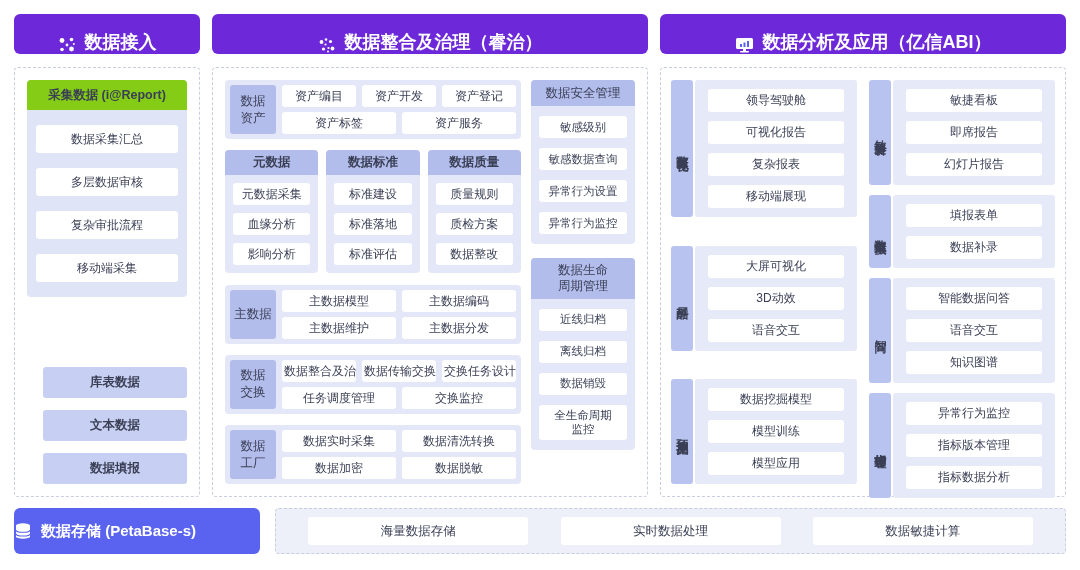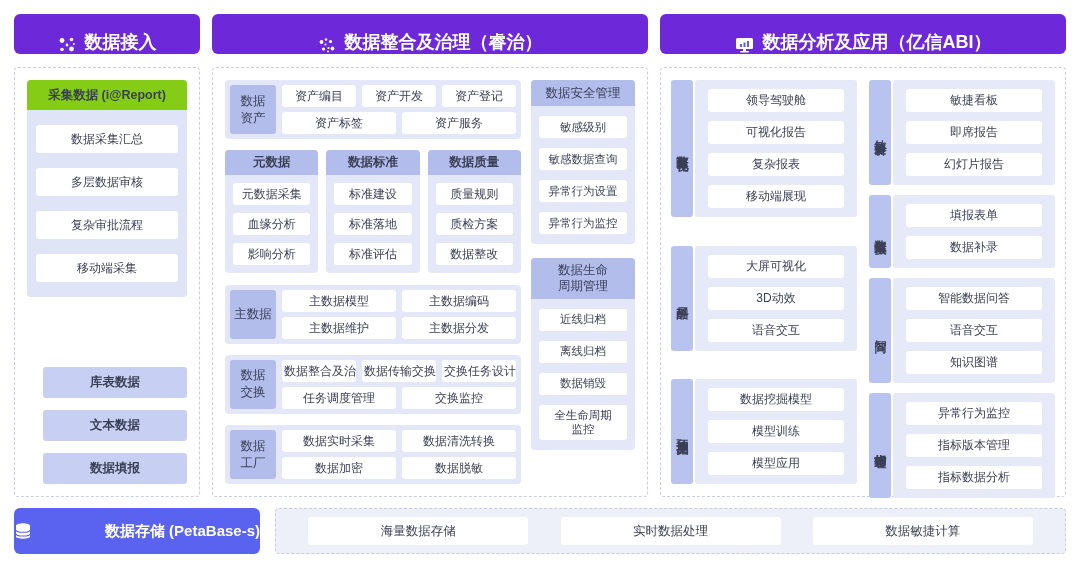--- a/index.html
+++ b/index.html
@@ -54,21 +54,21 @@
   
   .col3 .dash { display:flex; gap:12px; padding:12px 10px; }
   .a-col { flex:1; min-width:0; display:flex; flex-direction:column; justify-content:space-between; gap:10px; }
   .agrp { display:flex; gap:2px; }
   .astrip { width:22px; flex:none; background:#b9c3ef; border-radius:3px; display:flex; align-items:center; justify-content:center; font-weight:bold; font-size:12px; writing-mode:vertical-rl; text-orientation:upright; letter-spacing:1px; padding:6px 0; }
   .abody { flex:1; min-width:0; background:#e6eaf8; border-radius:3px; padding:9px 13px; display:flex; flex-direction:column; justify-content:space-between; gap:9px; }
   .abody .wbox { flex:none; height:23px; line-height:23px; display:block; }
 
   
   .bottom { height:46px; flex:none; display:flex; gap:15px; }
-  .storage-btn { width:246px; flex:none; background:#5a63ef; border-radius:6px; color:#fff; display:flex; align-items:center; justify-content:space-between; gap:9px; font-weight:bold; font-size:15px; }
+  .storage-btn { width:246px; flex:none; background:#5a63ef; border-radius:6px; color:#fff; display:flex; align-items:center; justify-content:flex-start; gap:9px; font-weight:bold; font-size:15px; }
   .storage-panel { flex:1; border:1px dashed #c8cde0; border-radius:4px; background:#edeff9; display:flex; align-items:center; justify-content:space-evenly; padding:0 0; }
   .sbox { background:#fff; border-radius:3px; width:220px; height:28px; line-height:28px; text-align:center; font-size:12.5px; }
 </style>
 </head>
 <body>
 
 <div class="page">
   <div class="top">
 
     <div class="col col1">

